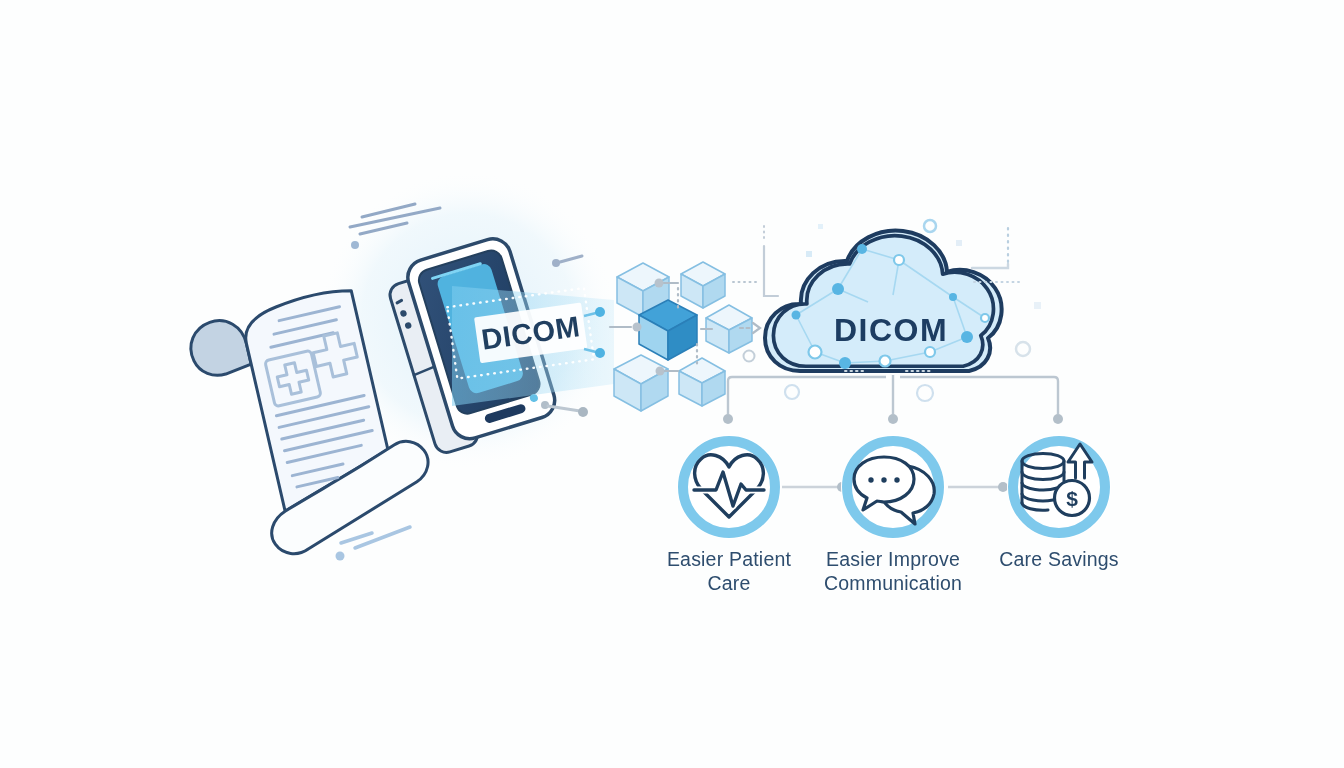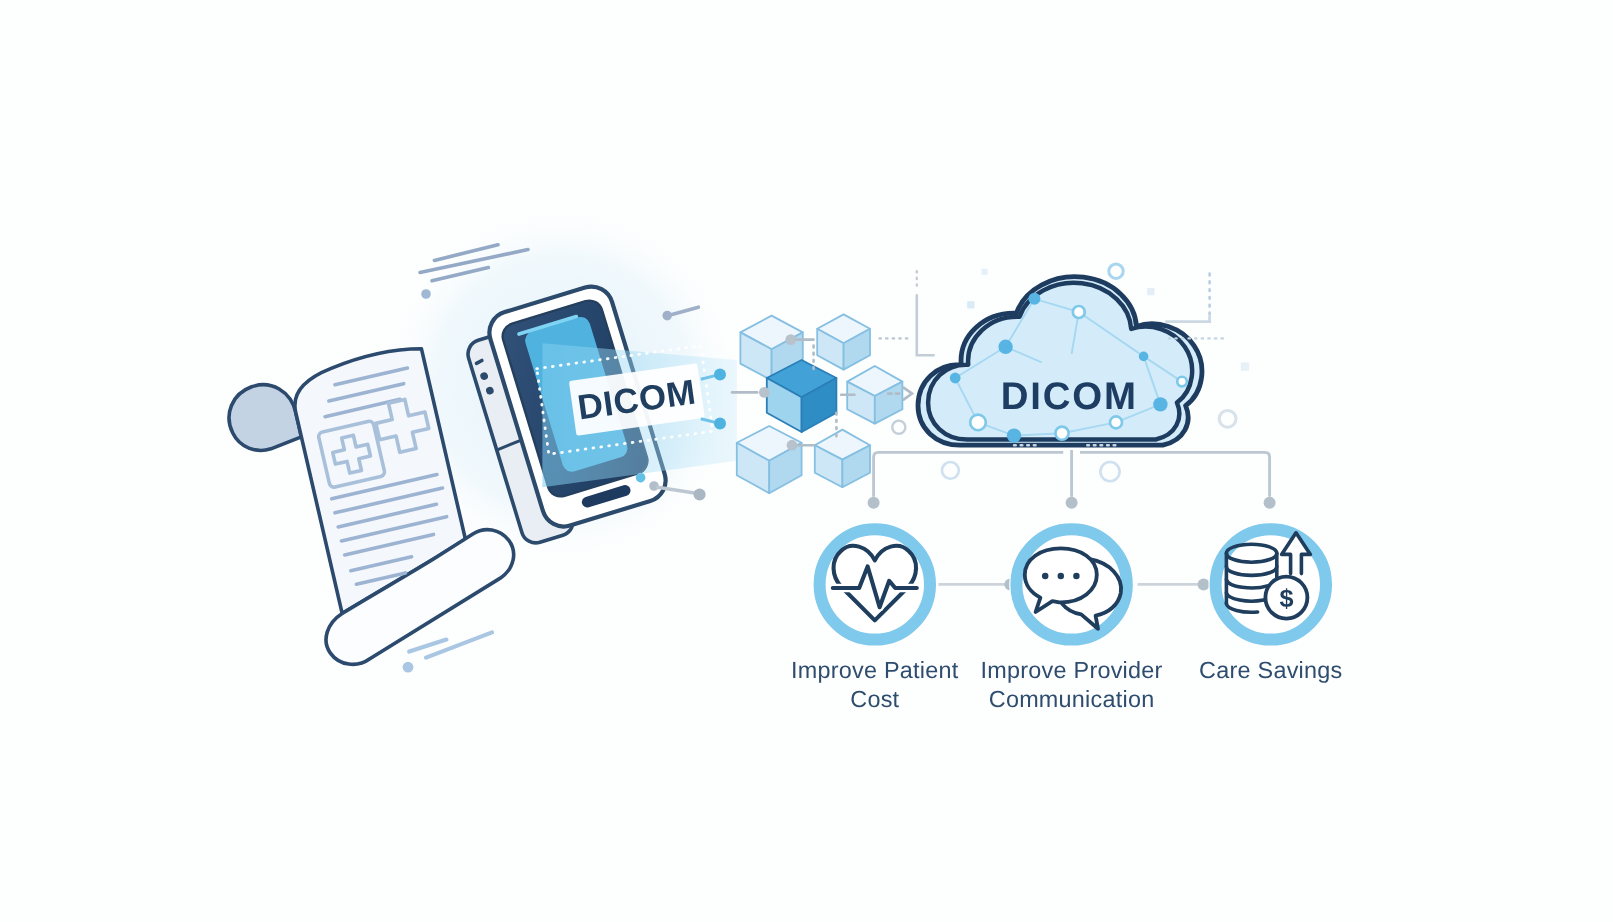--- a/index.html
+++ b/index.html
@@ -272,16 +272,16 @@
       <path d="M 1022,472 A 21 7.5 0 0 0 1064,472"></path>
       <path d="M 1022,483 A 21 7.5 0 0 0 1057,488"></path>
       <path d="M 1022,494 A 21 7.5 0 0 0 1053,500"></path>
       <path d="M 1022,503 A 21 7.5 0 0 0 1048,510"></path>
       <circle cx="1072" cy="498" r="17.5" fill="#ffffff" stroke-width="3.2"></circle>
       <text x="1072" y="506" text-anchor="middle" class="dollar-text" stroke="none">$</text>
     </g>
   </g>
 </svg>
 
-  <div class="benefit-label" style="left:654px;top:548px;width:150px;">Improve Patient Cost</div>
-  <div class="benefit-label" style="left:808px;top:548px;width:170px;">Improve Provider Communication</div>
+  <div class="benefit-label" style="left:654px;top:548px;width:150px;">Easier Patient Care</div>
+  <div class="benefit-label" style="left:808px;top:548px;width:170px;">Easier Improve Communication</div>
   <div class="benefit-label" style="left:979px;top:548px;width:160px;">Care Savings</div>
 </div>
 
 </body></html>

